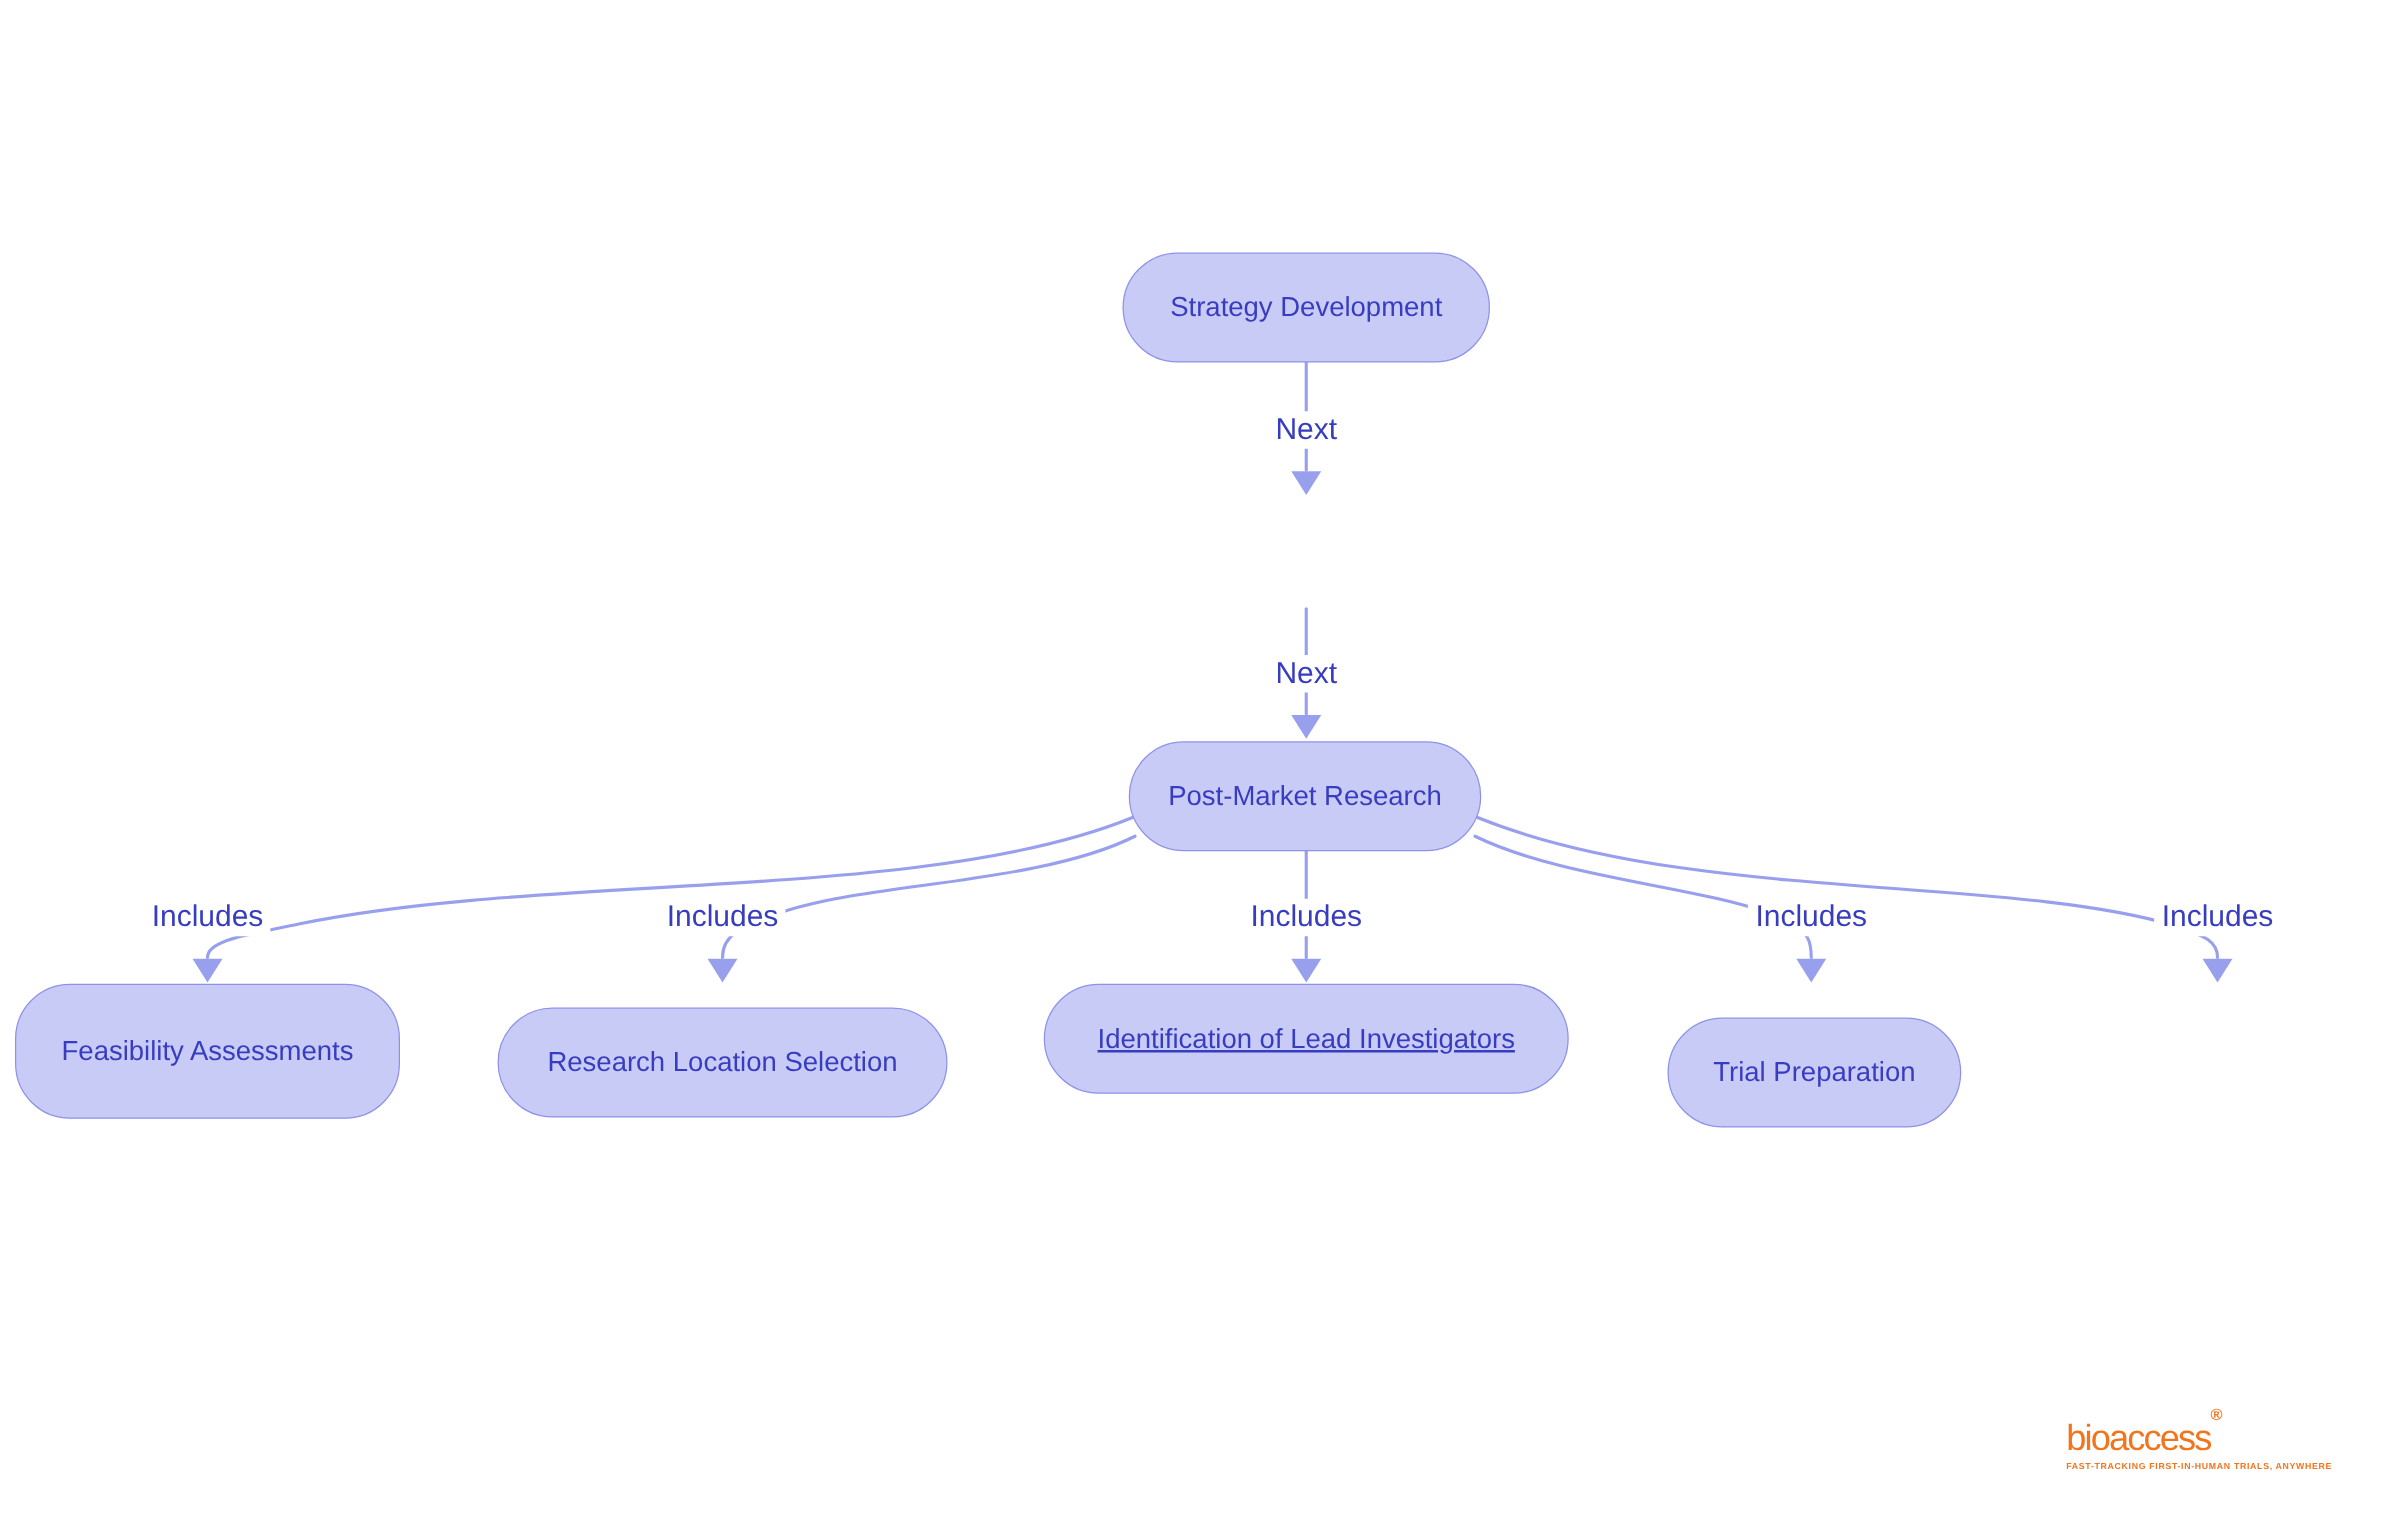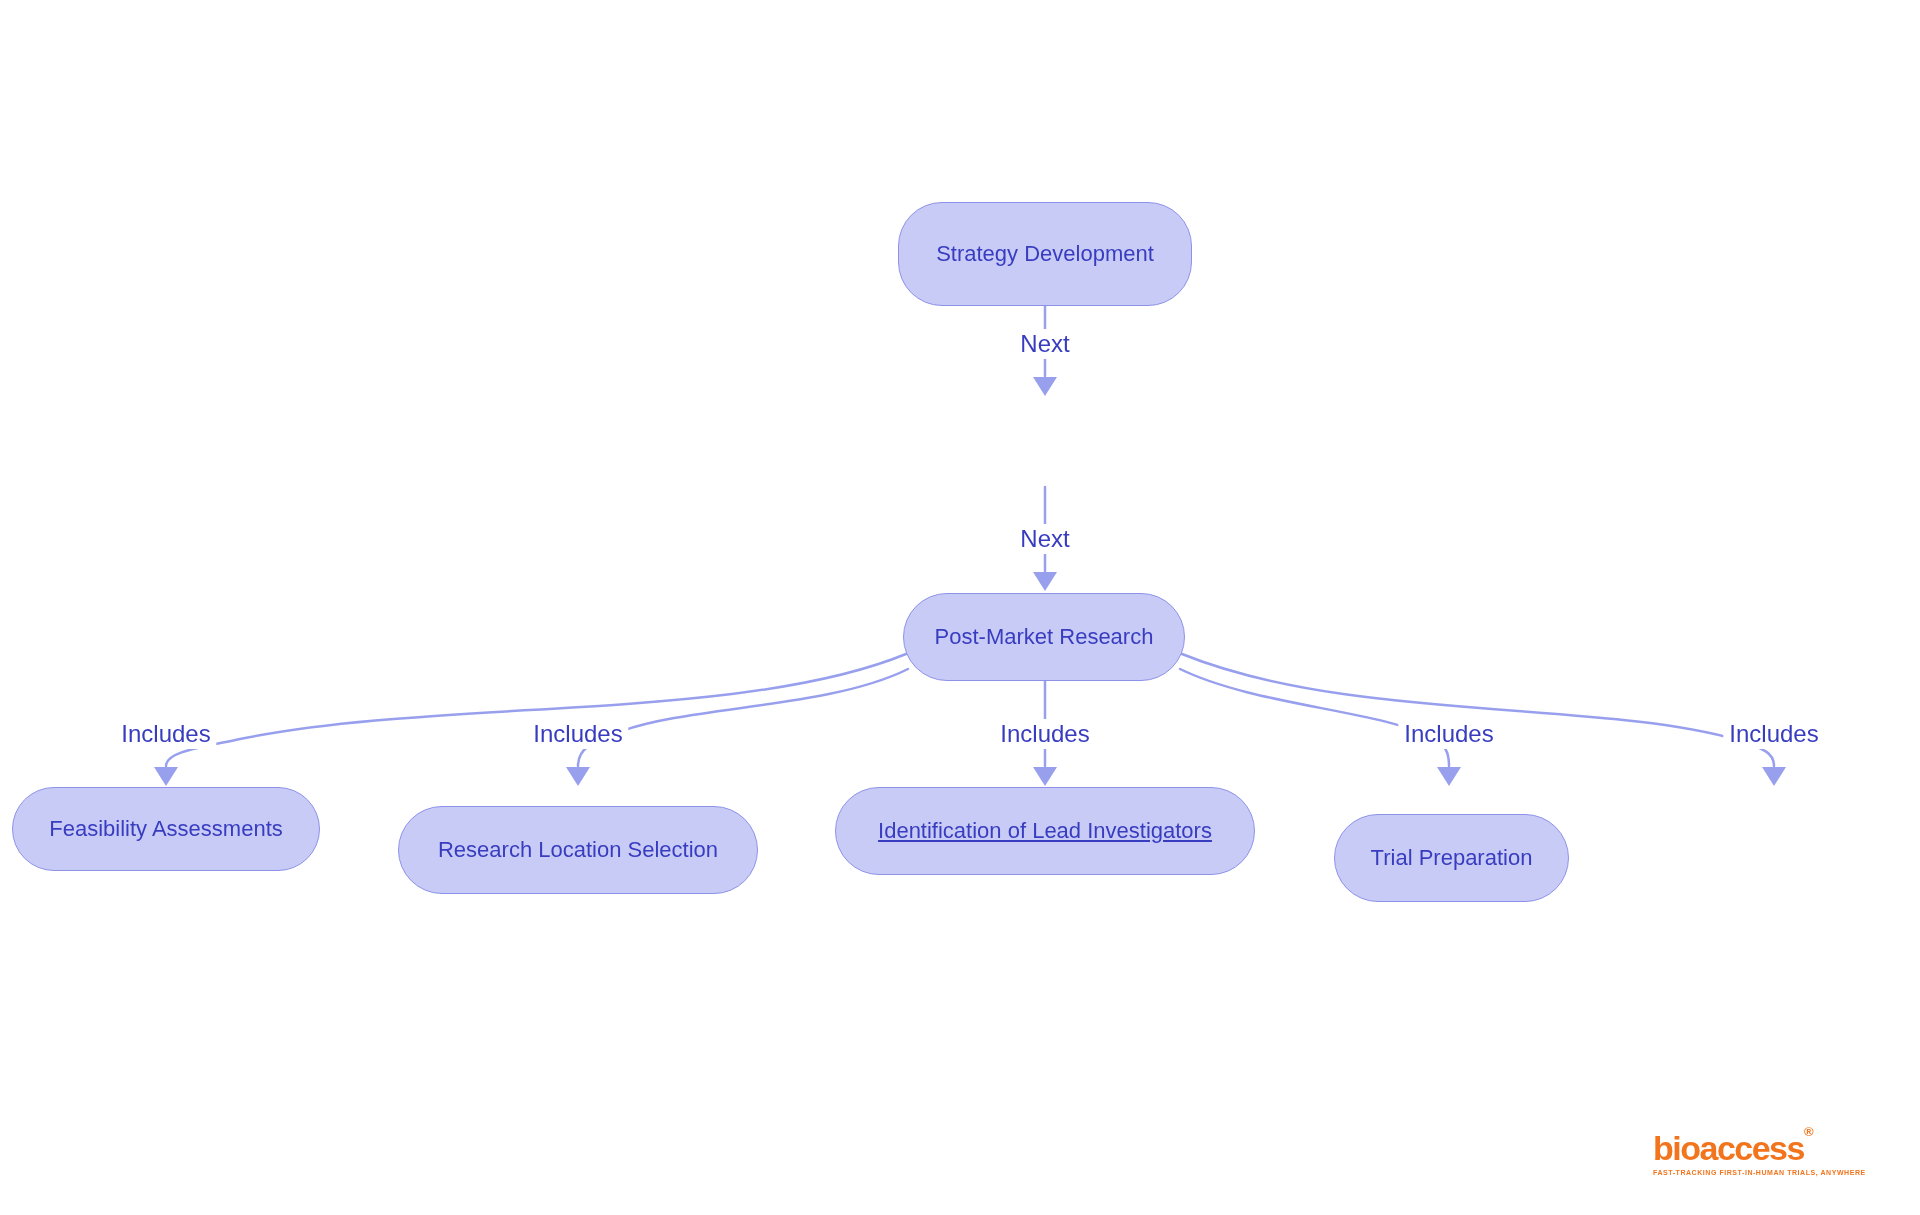--- a/index.html
+++ b/index.html
@@ -38,24 +38,24 @@
     border: 1.5px solid var(--node-border);
     border-radius: 44px;
     display: flex;
     align-items: center;
     justify-content: center;
     color: var(--node-text);
     font-size: 22px;
     white-space: nowrap;
     text-align: center;
   }
-  .n-strategy       { left: 898px;  top: 202px; width: 294px; height: 104px; }
+  .n-strategy       { left: 898px;  top: 202px; width: 294px; height: 88px; }
   .n-submission     { left: 891px;  top: 397px; width: 308px; height: 90px; }
   .n-postmarket     { left: 903px;  top: 593px; width: 282px; height: 88px; }
-  .n-feasibility    { left: 12px;   top: 787px; width: 308px; height: 84px; }
+  .n-feasibility    { left: 12px;   top: 787px; width: 308px; height: 108px; }
   .n-research       { left: 398px;  top: 806px; width: 360px; height: 88px; }
   .n-identification { left: 835px;  top: 787px; width: 420px; height: 88px; text-decoration: underline; }
   .n-trial          { left: 1334px; top: 787px; width: 235px; height: 88px; margin-top: 27px; }
   .n-approval       { left: 1644px; top: 787px; width: 261px; height: 88px; }
   .edge-label {
     position: absolute;
     transform: translate(-50%, -50%);
     background: #ffffff;
     padding: 1px 6px;
     font-size: 24px;
@@ -69,22 +69,22 @@
   .el-inc3  { left: 1045px; top: 734px; }
   .el-inc4  { left: 1449px; top: 734px; }
   .el-inc5  { left: 1774px; top: 734px; }
   .logo {
     position: absolute;
     left: 1653px;
     top: 1124px;
     color: var(--brand-orange);
   }
   .logo-word {
-    font-size: 34px;
-    font-weight: bold;
+    font-size: 29px;
+    font-weight: normal;
     letter-spacing: -1.5px;
     line-height: 1;
     display: inline-block;
   }
   .logo-reg {
     font-size: 13px;
     font-weight: bold;
     vertical-align: 24px;
     letter-spacing: 0;
     display: inline-block;

